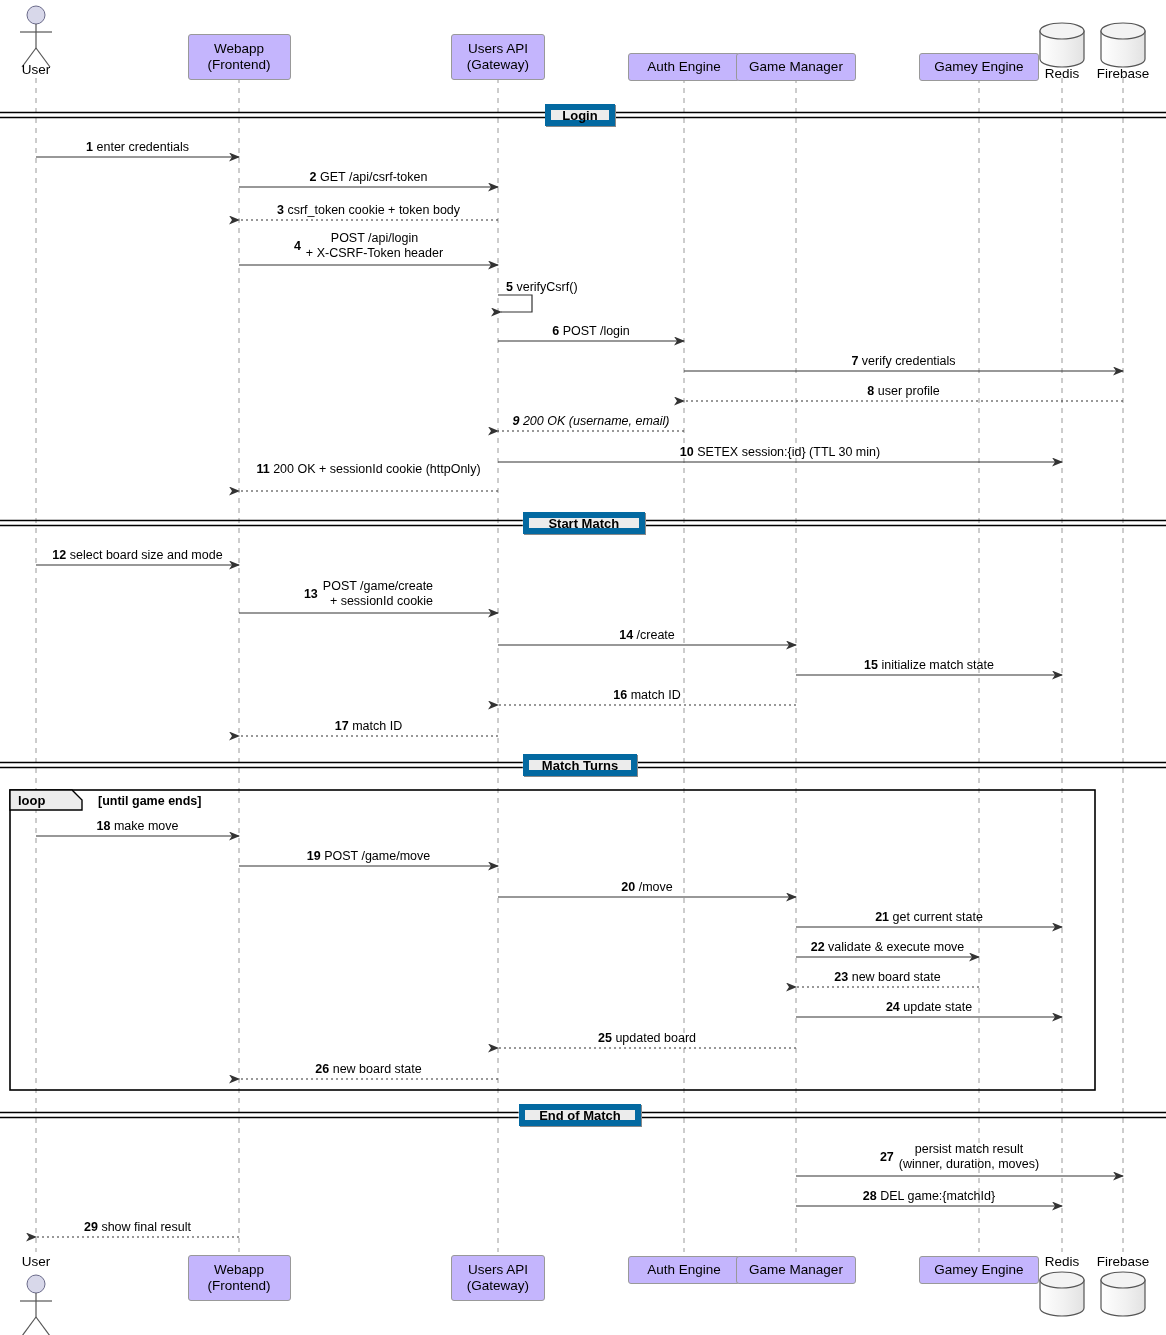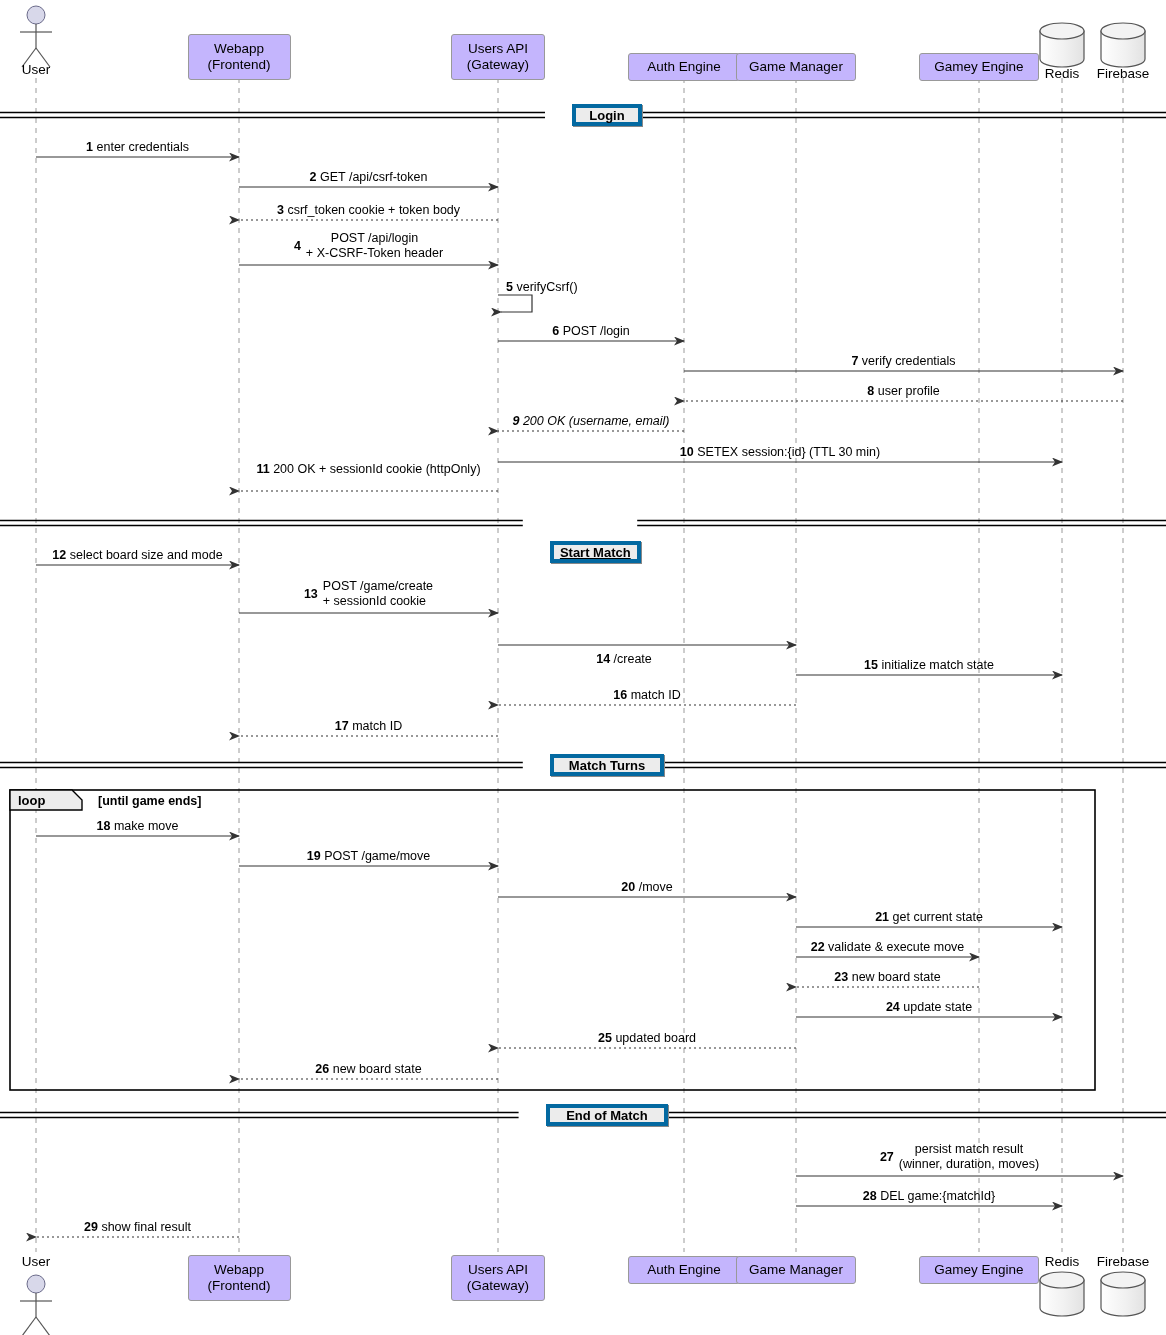--- a/index.html
+++ b/index.html
@@ -14,24 +14,23 @@
   .pbox{
     position:absolute;box-sizing:border-box;background:#c4b5fd;
     border:1px solid #999;border-radius:3px;
     display:flex;align-items:center;justify-content:center;
     box-shadow:0 0 0 0 transparent;
   }
   .pbox .ptext{text-align:center;font-size:13.5px;line-height:16px;color:#000;}
 
   .divider-label{
     position:absolute;box-sizing:border-box;background:#ececec;
-    border:4px solid #0369a1;display:flex;align-items:center;justify-content:center;
+    border:6px solid #0369a1;display:flex;align-items:center;justify-content:center;
     font-weight:bold;font-size:13px;color:#000;
     box-shadow:1px 1px 0 #888;
-    margin-left:27px;
   }
   .frame-label{
     position:absolute;box-sizing:border-box;background:#ececec;
     font-weight:bold;font-size:13px;color:#000;
     display:flex;align-items:center;padding-left:12px;
   }
   .frame-cond{
     position:absolute;font-weight:bold;font-size:12.5px;color:#000;white-space:nowrap;
   }
 
@@ -217,43 +216,43 @@
           <div>Gamey Engine</div>
         </div>
       </div>
       <div class="plabel" style="left: 1002px; top: 66px; width: 120px;">Redis</div>
       <div class="plabel" style="left: 1002px; top: 1254px; width: 120px;">Redis</div>
       <div class="plabel" style="left: 1063px; top: 66px; width: 120px;">Firebase</div>
       <div class="plabel" style="left: 1063px; top: 1254px; width: 120px;">Firebase</div>
     </div>
   <div id="dividerlayer">
       <div class="divider-label" style="left: 545px; top: 104px; width: 70px; height: 22px;">Login</div>
-      <div class="divider-label" style="left: 522.8px; top: 541px; width: 91px; height: 22px; text-decoration: underline;">Start Match</div>
+      <div class="divider-label" style="left: 522.8px; top: 512px; width: 122px; height: 22px;">Start Match</div>
       <div class="divider-label" style="left: 522.8px; top: 754px; width: 114.4px; height: 22px;">Match Turns</div>
       <div class="divider-label" style="left: 518.6px; top: 1104px; width: 122.8px; height: 22px;">End of Match</div>
     </div>
   <div id="framelayer">
       <div class="frame-label" style="left: 10px; top: 790px; width: 62px; height: 20px; background: transparent; padding-left: 8px;">loop</div>
       <div class="frame-cond" style="left: 98px; top: 794px;">[until game ends]</div>
     </div>
   <div id="msglayer">
       <div class="msg center" style="width: 520px; left: -122.5px; top: 140px;"><span class="num">1</span> <span class="txt">enter credentials</span></div>
       <div class="msg center" style="width: 520px; left: 108.5px; top: 170px;"><span class="num">2</span> <span class="txt">GET /api/csrf-token</span></div>
       <div class="msg center" style="width: 520px; left: 108.5px; top: 203px;"><span class="num">3</span> <span class="txt">csrf_token cookie + token body</span></div>
       <div class="msg center two" style="width: 520px; left: 108.5px; top: 231px;"><div style="display:inline-block;vertical-align:middle"><span class="num">4</span></div><div style="display:inline-block;vertical-align:middle;margin-left:5px;text-align:center"><div class="t1">POST /api/login</div><div class="t2">+ X-CSRF-Token header</div></div></div>
       <div class="msg" style="left: 506px; top: 280px;"><span class="num">5</span> <span class="txt">verifyCsrf()</span></div>
       <div class="msg center" style="width: 520px; left: 331px; top: 324px;"><span class="num">6</span> <span class="txt">POST /login</span></div>
       <div class="msg center" style="width: 520px; left: 643.5px; top: 354px;"><span class="num">7</span> <span class="txt">verify credentials</span></div>
       <div class="msg center" style="width: 520px; left: 643.5px; top: 384px;"><span class="num">8</span> <span class="txt">user profile</span></div>
       <div class="msg center" style="width: 520px; left: 331px; top: 414px; font-style: italic;"><span class="num">9</span> <span class="txt">200 OK (username, email)</span></div>
       <div class="msg center" style="width: 520px; left: 520px; top: 445px;"><span class="num">10</span> <span class="txt">SETEX session:{id} (TTL 30 min)</span></div>
       <div class="msg center" style="width: 520px; left: 108.5px; top: 462px;"><span class="num">11</span> <span class="txt">200 OK + sessionId cookie (httpOnly)</span></div>
       <div class="msg center" style="width: 520px; left: -122.5px; top: 548px;"><span class="num">12</span> <span class="txt">select board size and mode</span></div>
-      <div class="msg center two" style="width: 520px; left: 108.5px; top: 579px;"><div style="display:inline-block;vertical-align:middle"><span class="num">13</span></div><div style="display:inline-block;vertical-align:middle;margin-left:5px;text-align:left"><div class="t1">POST /game/create</div><div class="t2">+ sessionId cookie</div></div></div>
-      <div class="msg center" style="width: 520px; left: 364px; top: 628px; margin-top: 24px;"><span class="num">14</span> <span class="txt">/create</span></div>
+      <div class="msg center two" style="width: 520px; left: 108.5px; top: 579px;"><div style="display:inline-block;vertical-align:middle"><span class="num">13</span></div><div style="display:inline-block;vertical-align:middle;margin-left:5px;text-align:right"><div class="t1">POST /game/create</div><div class="t2">+ sessionId cookie</div></div></div>
+      <div class="msg center" style="width: 520px; left: 387px; top: 628px;"><span class="num">14</span> <span class="txt">/create</span></div>
       <div class="msg center" style="width: 520px; left: 669px; top: 658px;"><span class="num">15</span> <span class="txt">initialize match state</span></div>
       <div class="msg center" style="width: 520px; left: 387px; top: 688px;"><span class="num">16</span> <span class="txt">match ID</span></div>
       <div class="msg center" style="width: 520px; left: 108.5px; top: 719px;"><span class="num">17</span> <span class="txt">match ID</span></div>
       <div class="msg center" style="width: 520px; left: -122.5px; top: 819px;"><span class="num">18</span> <span class="txt">make move</span></div>
       <div class="msg center" style="width: 520px; left: 108.5px; top: 849px;"><span class="num">19</span> <span class="txt">POST /game/move</span></div>
       <div class="msg center" style="width: 520px; left: 387px; top: 880px;"><span class="num">20</span> <span class="txt">/move</span></div>
       <div class="msg center" style="width: 520px; left: 669px; top: 910px;"><span class="num">21</span> <span class="txt">get current state</span></div>
       <div class="msg center" style="width: 520px; left: 627.5px; top: 940px;"><span class="num">22</span> <span class="txt">validate &amp; execute move</span></div>
       <div class="msg center" style="width: 520px; left: 627.5px; top: 970px;"><span class="num">23</span> <span class="txt">new board state</span></div>
       <div class="msg center" style="width: 520px; left: 669px; top: 1000px;"><span class="num">24</span> <span class="txt">update state</span></div>

